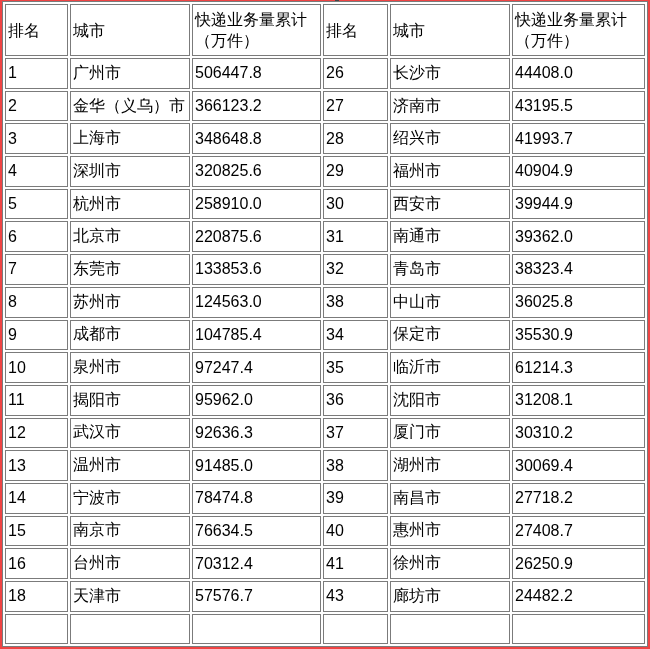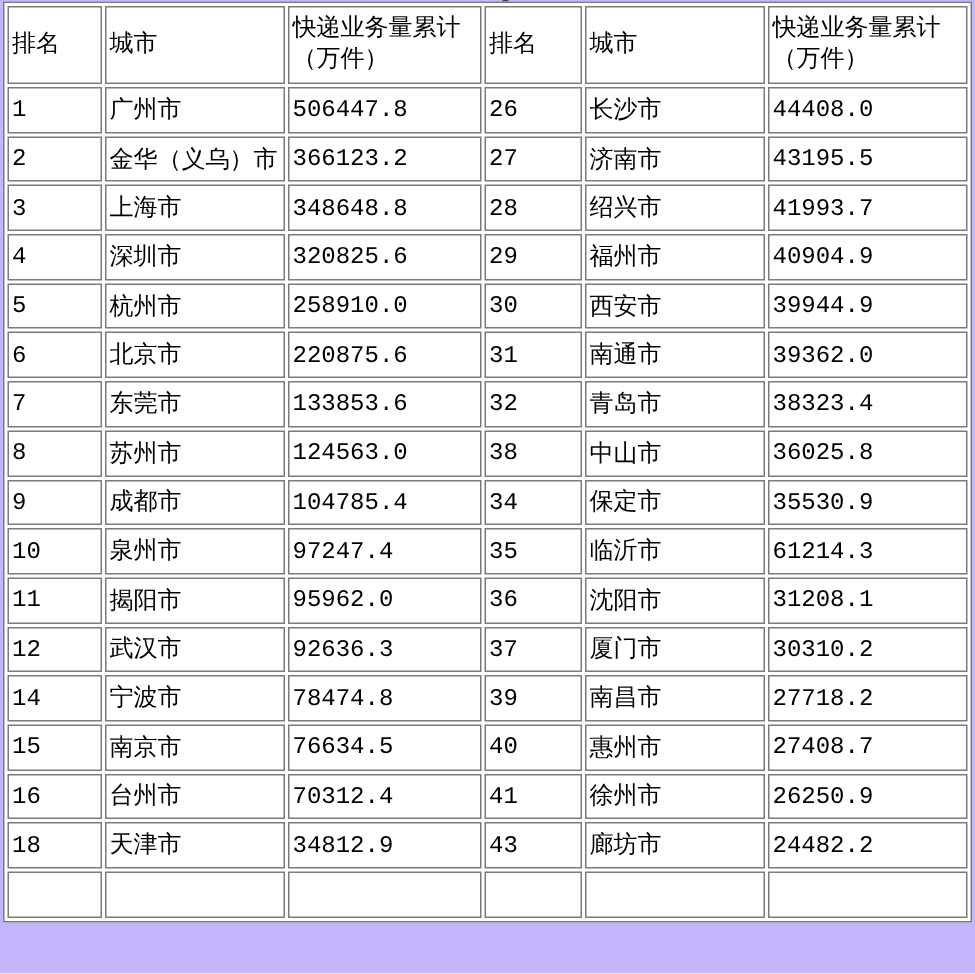--- a/index.html
+++ b/index.html
@@ -5,22 +5,22 @@
   html, body {
     margin: 0;
     padding: 0;
     background: #ffffff;
   }
   .page {
     position: relative;
     width: 650px;
     height: 649px;
     overflow: hidden;
-    background: #c4b5fd;
-    font-family: Liberation Mono, monospace;
+    background: #ef4444;
+    font-family: Liberation Sans, sans-serif;
     color: #000000;
   }
   .rank-table {
     position: absolute;
     left: 2px;
     top: 1px;
     width: 646px;
     border-collapse: separate;
     border-spacing: 2px;
     border: 1px solid #7b7b7b;
@@ -175,20 +175,28 @@
         </tr>
         <tr>
           <td>12</td>
           <td>武汉市</td>
           <td>92636.3</td>
           <td>37</td>
           <td>厦门市</td>
           <td>30310.2</td>
         </tr>
         <tr>
+          <td>13</td>
+          <td>温州市</td>
+          <td>91485.0</td>
+          <td>38</td>
+          <td>湖州市</td>
+          <td>30069.4</td>
+        </tr>
+        <tr>
           <td>14</td>
           <td>宁波市</td>
           <td>78474.8</td>
           <td>39</td>
           <td>南昌市</td>
           <td>27718.2</td>
         </tr>
         <tr>
           <td>15</td>
           <td>南京市</td>
@@ -201,21 +209,21 @@
           <td>16</td>
           <td>台州市</td>
           <td>70312.4</td>
           <td>41</td>
           <td>徐州市</td>
           <td>26250.9</td>
         </tr>
         <tr>
           <td>18</td>
           <td>天津市</td>
-          <td>34812.9</td>
+          <td>57576.7</td>
           <td>43</td>
           <td>廊坊市</td>
           <td>24482.2</td>
         </tr>
         <tr>
           <td></td>
           <td></td>
           <td></td>
           <td></td>
           <td></td>

